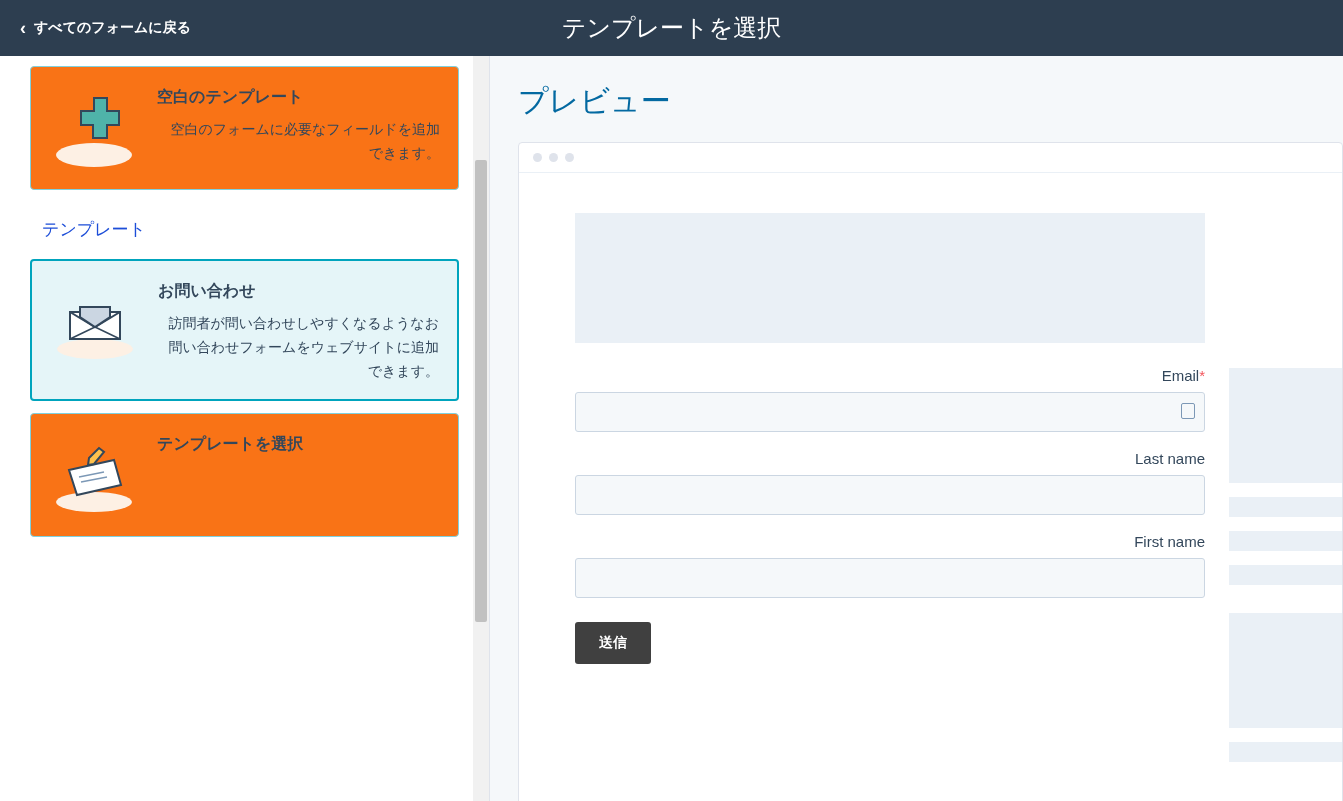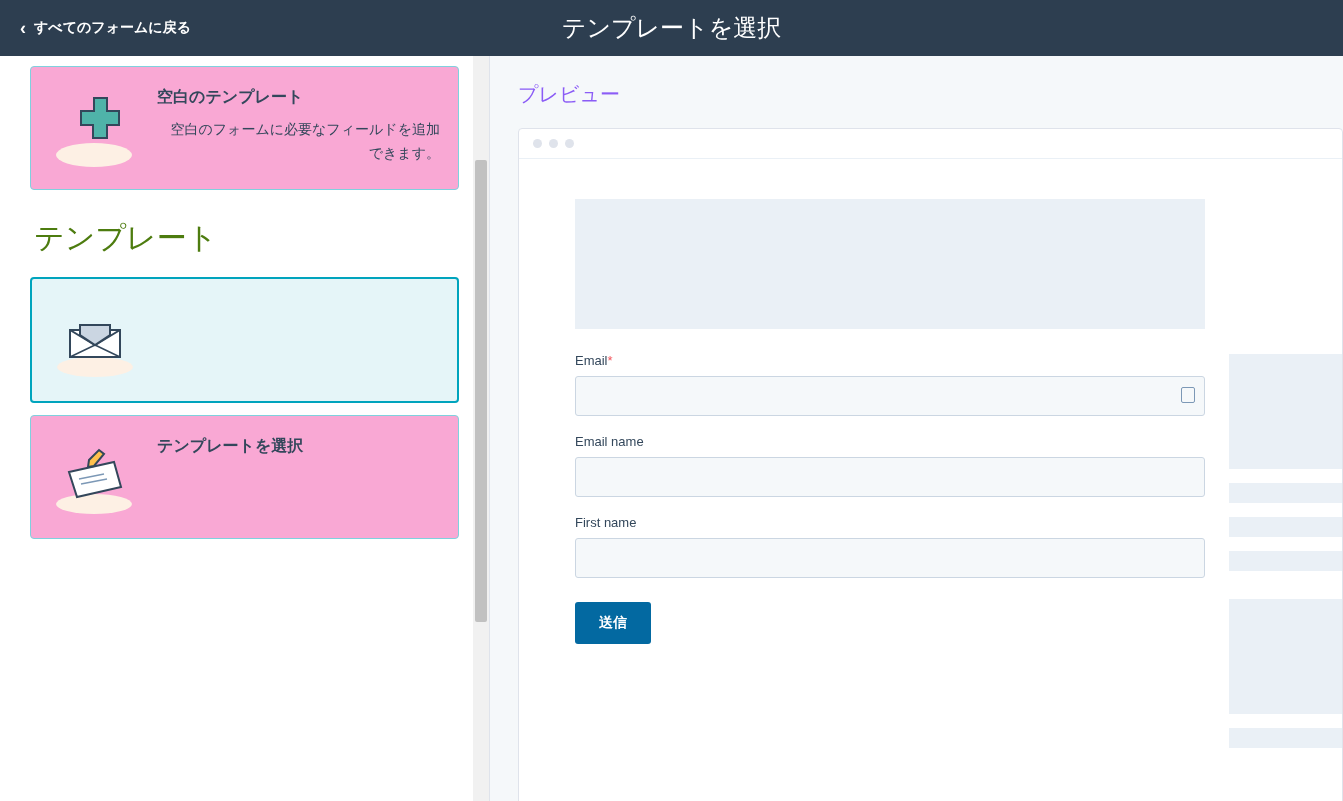--- a/index.html
+++ b/index.html
@@ -8,48 +8,48 @@
 .top-nav { height: 56px; background: #2d3e50; color: #fff; display: flex; align-items: center; padding: 0 20px; position: relative; }
 .back-link { display: flex; align-items: center; gap: 8px; font-size: 14px; font-weight: 600; cursor: pointer; }
 .back-link .chev { font-size: 18px; }
 .page-title { position: absolute; left: 50%; transform: translateX(-50%); font-size: 24px; font-weight: 400; }
 
 .content { display: flex; height: calc(801px - 56px); }
 
 .left-col { width: 490px; height: 100%; background: #fff; position: relative; border-right: 1px solid #dfe3eb; overflow-y: auto; }
 .left-inner { padding: 10px 30px 30px 30px; }
 
-.tpl-card { border: 1px solid #7fd1de; border-radius: 4px; padding: 16px 18px; display: flex; gap: 18px; margin-bottom: 12px; cursor: pointer; background: #f9a8d4; }
+.tpl-card { border: 1px solid #7fd1de; border-radius: 4px; padding: 16px 18px; display: flex; gap: 18px; margin-bottom: 12px; cursor: pointer; background: #f97316; }
 .tpl-card.selected { border: 2px solid #00a4bd; background: #e5f5f8; }
 .tpl-icon { width: 90px; height: 90px; flex-shrink: 0; display: flex; align-items: center; justify-content: center; }
 .tpl-text { flex: 1; padding-top: 4px; }
 .tpl-title { font-size: 16px; font-weight: 700; color: #33475b; margin-bottom: 10px; }
 .tpl-desc { font-size: 14px; color: #33475b; line-height: 1.7; text-align: right; }
 
-.section-heading { font-size: 30px; color: #4d7c0f; margin: 28px 0 18px 4px; font-weight: 400; }
+.section-heading { font-size: 17px; color: #1d4ed8; margin: 28px 0 18px 12px; font-weight: 400; }
 
 .custom-scrollbar { position: absolute; right: 0; top: 0; width: 16px; height: 100%; background: #f1f1f1; }
 .custom-scrollbar .thumb { position: absolute; left: 2px; width: 12px; top: 14%; height: 62%; background: #c1c1c1; border-radius: 2px; }
 
 .right-col { flex: 1; padding: 25px 0 0 28px; overflow: hidden; }
-.preview-heading { font-size: 20px; color: #8b5cf6; margin-bottom: 20px; font-weight: 400; }
+.preview-heading { font-size: 30px; color: #0369a1; margin-bottom: 20px; font-weight: 400; }
 .browser-frame { border: 1px solid #dfe3eb; border-radius: 4px; background: #fff; height: 680px; }
 .browser-bar { height: 30px; border-bottom: 1px solid #eaf0f6; display: flex; align-items: center; padding-left: 14px; gap: 7px; }
 .dot { width: 9px; height: 9px; border-radius: 50%; background: #dfe3eb; }
 .browser-body { padding: 40px 0 0 56px; display: flex; gap: 24px; }
 .form-area { width: 630px; }
 .hero-placeholder { height: 130px; background: #eaf0f6; margin-bottom: 24px; }
 .field { margin-bottom: 18px; }
-.field-label { font-size: 13px; color: #33475b; margin-bottom: 8px; display: block; }
+.field-label { font-size: 15px; color: #33475b; margin-bottom: 8px; display: block; text-align: right; }
 .req { color: #f2545b; }
 .field-input { width: 100%; height: 40px; border: 1px solid #cbd6e2; border-radius: 3px; background: #f5f8fa; padding: 0 10px; font-size: 14px; position: relative; }
 .field-textarea { width: 100%; height: 64px; border: 1px solid #cbd6e2; border-radius: 3px; background: #f5f8fa; padding: 8px 10px; font-size: 14px; resize: both; }
 .pw-icon { position: absolute; right: 10px; top: 11px; width: 14px; height: 16px; border: 1px solid #7c98b6; border-radius: 2px; }
 .input-wrap { position: relative; }
-.submit-btn { background: #0369a1; color: #fff; border: none; padding: 12px 24px; font-size: 14px; font-weight: 600; border-radius: 3px; cursor: pointer; margin-top: 6px; }
+.submit-btn { background: #404040; color: #fff; border: none; padding: 12px 24px; font-size: 14px; font-weight: 600; border-radius: 3px; cursor: pointer; margin-top: 6px; }
 .side-placeholders { flex: 1; padding-top: 155px; }
 .ph { background: #eaf0f6; margin-bottom: 14px; }
 .ph.a { height: 115px; }
 .ph.b { height: 20px; margin-top: 10px; }
 .ph.c { height: 20px; }
 .ph.d { height: 115px; margin-top: 28px; }
 </style>
 </head>
 <body>
 
@@ -86,20 +86,24 @@
       <div class="tpl-card selected">
         <div class="tpl-icon">
           <svg width="90" height="90" viewBox="0 0 90 90">
             <ellipse cx="45" cy="72" rx="38" ry="10" fill="#fdf0e4"></ellipse>
             <path d="M20 35 L70 35 L70 62 L20 62 Z" fill="#fff" stroke="#33475b" stroke-width="2"></path>
             <path d="M20 35 L45 50 L70 35" fill="none" stroke="#33475b" stroke-width="2"></path>
             <path d="M45 50 L20 62 M45 50 L70 62" fill="none" stroke="#33475b" stroke-width="1.5"></path>
             <path d="M30 30 L60 30 L60 40 L45 50 L30 40 Z" fill="#cbd6e2" stroke="#33475b" stroke-width="2"></path>
           </svg>
         </div>
+        <div class="tpl-text">
+          <div class="tpl-title">お問い合わせ</div>
+          <div class="tpl-desc">訪問者が問い合わせしやすくなるようなお問い合わせフォームをウェブサイトに追加できます。</div>
+        </div>
       </div>
 
       <div class="tpl-card">
         <div class="tpl-icon">
           <svg width="90" height="90" viewBox="0 0 90 90">
             <ellipse cx="45" cy="72" rx="38" ry="10" fill="#fdf0e4"></ellipse>
             <path d="M20 40 L65 30 L72 55 L28 65 Z" fill="#fff" stroke="#33475b" stroke-width="2"></path>
             <path d="M30 47 L55 42" stroke="#7c98b6" stroke-width="1.5"></path>
             <path d="M32 52 L58 47" stroke="#7c98b6" stroke-width="1.5"></path>
             <path d="M40 28 L50 18 L55 22 L45 34 L39 35 Z" fill="#ffc14d" stroke="#33475b" stroke-width="2"></path>
@@ -130,21 +134,21 @@
 
           <div class="field">
             <label class="field-label"><span>Email</span><span class="req">*</span></label>
             <div class="input-wrap">
               <input class="field-input" type="text" style="">
               <div class="pw-icon"></div>
             </div>
           </div>
 
           <div class="field">
-            <label class="field-label">Email name</label>
+            <label class="field-label">Last name</label>
             <input class="field-input" type="text" style="">
           </div>
 
           <div class="field">
             <label class="field-label">First name</label>
             <input class="field-input" type="text" style="">
           </div>
 
 
           <button class="submit-btn">送信</button>

